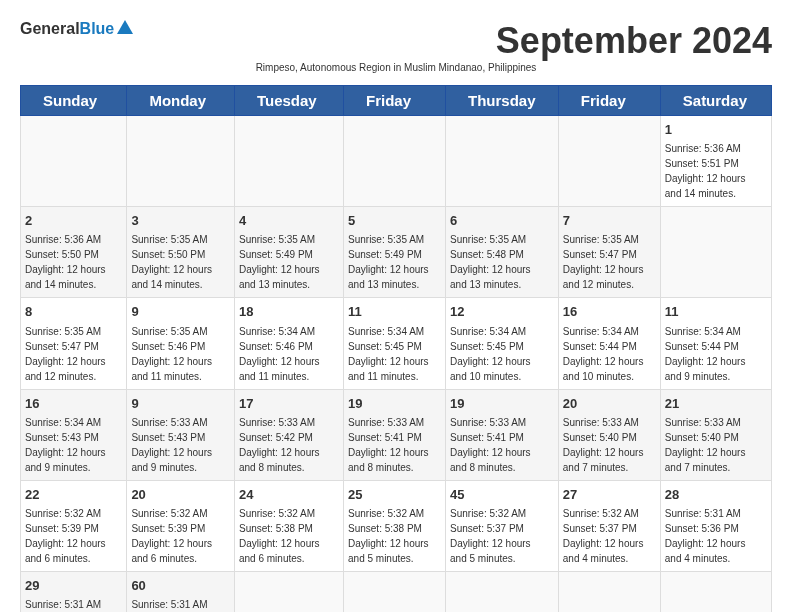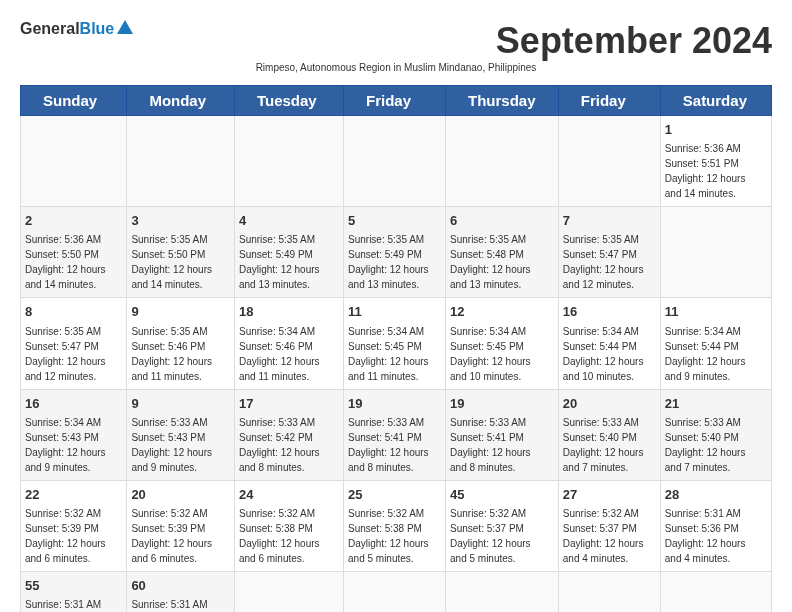--- a/index.html
+++ b/index.html
@@ -334,21 +334,21 @@
         <td>
           <span class="day-number">28</span>
           <div class="day-info" style="white-space: pre-line;">Sunrise: 5:31 AM
 Sunset: 5:36 PM
 Daylight: 12 hours
 and 4 minutes.</div>
         </td>
       </tr>
       <tr>
         <td>
-          <span class="day-number">55</span>
+          <span class="day-number">29</span>
           <div class="day-info" style="white-space: pre-line;">Sunrise: 5:31 AM
 Sunset: 5:36 PM
 Daylight: 12 hours
 and 4 minutes.</div>
         </td>
         <td>
           <span class="day-number">60</span>
           <div class="day-info" style="white-space: pre-line;">Sunrise: 5:31 AM
 Sunset: 5:35 PM
 Daylight: 12 hours

